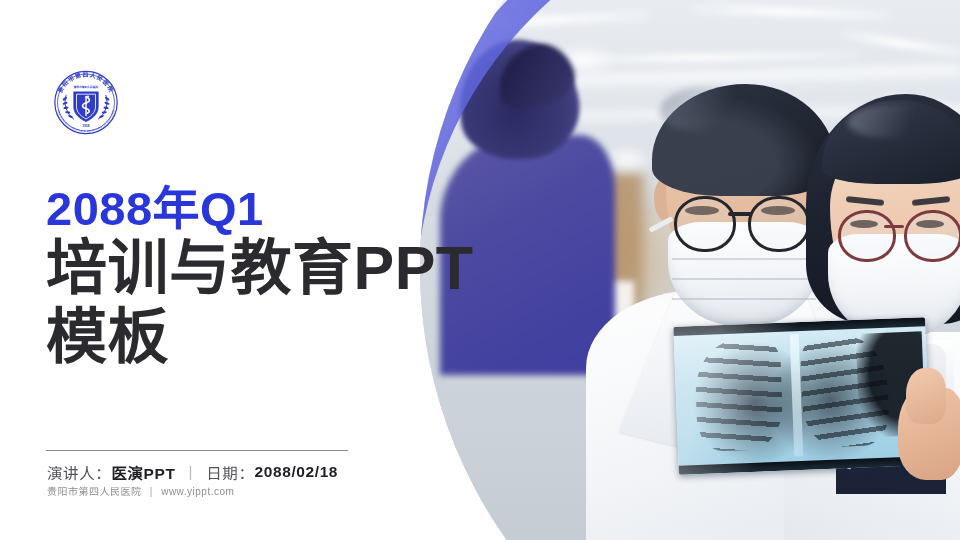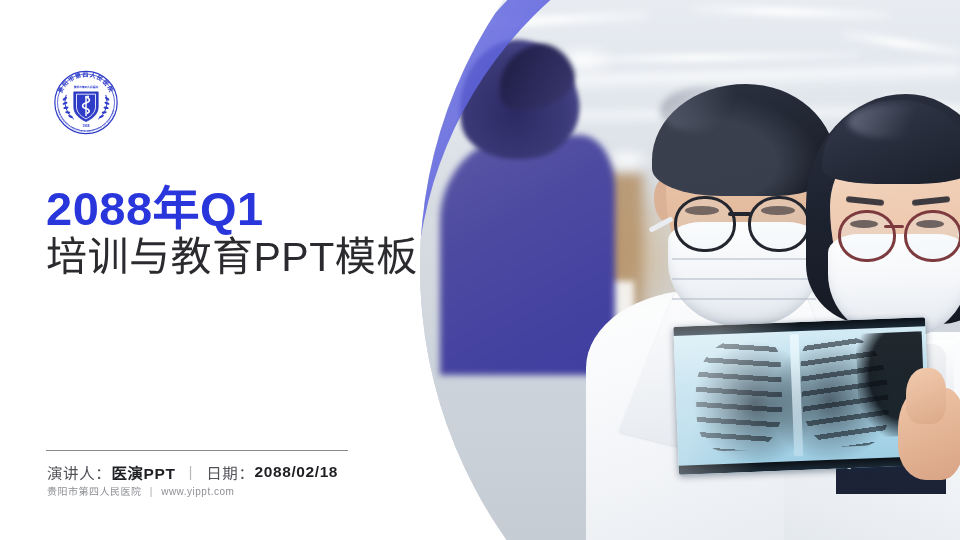--- a/index.html
+++ b/index.html
@@ -408,22 +408,22 @@
     width: 470px;
   }
   .title-year {
     font-size: 47px;
     font-weight: bold;
     line-height: 1.06;
     letter-spacing: .5px;
     margin: 0;
   }
   .title-main {
-    font-size: 41px;
-    font-weight: normal;
+    font-size: 61px;
+    font-weight: bold;
     line-height: 1.14;
     letter-spacing: .5px;
     color: #2b2b2f;
     margin: 0;
   }
   .subtitle {
     position: absolute;
     left: 47px; top: 336px;
     font-size: 18px;
     color: #3f4046;

